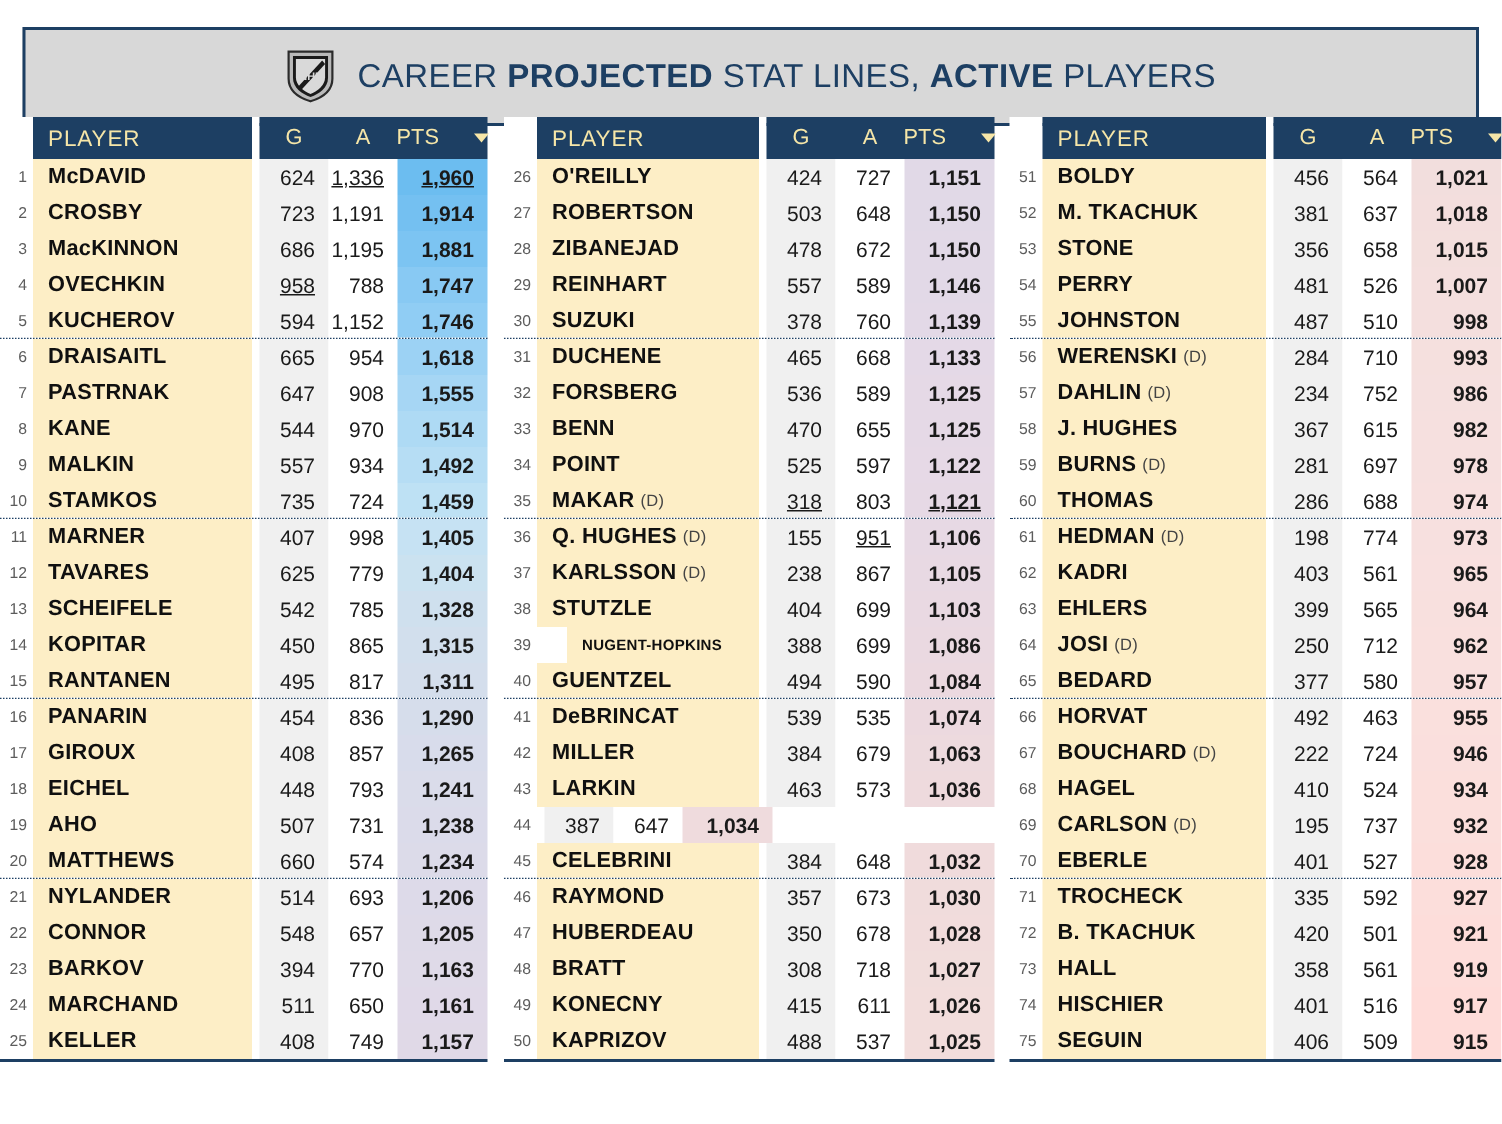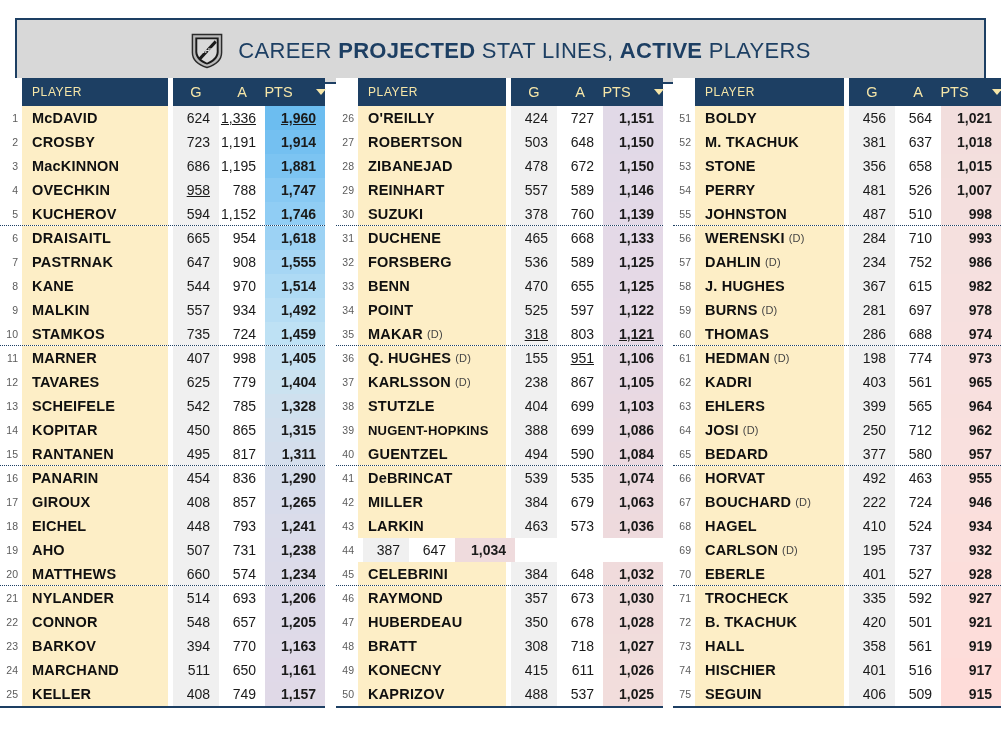--- a/index.html
+++ b/index.html
@@ -50,21 +50,21 @@
   .hdr-row {
     display: flex;
     height: 28px;
     align-items: stretch;
   }
   .hdr-spacer { width: 22px; background: #ffffff; }
   .hdr-player {
     flex: 1;
     background: #1d3f63;
     color: #f6e6a8;
-    font-size: 12px;
+    font-size: 15px;
     letter-spacing: 0.6px;
     display: flex; align-items: center;
     padding-left: 10px;
   }
   .hdr-gap { width: 5px; background: #ffffff; }
   .hdr-stats {
     width: 152px;
     background: #1d3f63;
     color: #f6e6a8;
     font-size: 14.5px;
@@ -102,21 +102,21 @@
     background: #fdeec6;
     color: #101010;
     font-weight: 700;
     font-size: 14.5px;
     letter-spacing: 0.2px;
     display: flex; align-items: center;
     padding-left: 10px;
     white-space: nowrap;
     overflow: hidden;
   }
-  .pname.small { font-size: 13px; }
+  .pname.small { font-size: 10px; margin-left: 20px; }
   .pos {
     font-weight: 400;
     font-size: 11px;
     color: #444;
     margin-left: 4px;
   }
   .gapcell { width: 5px; background: #ffffff; }
   .statcells { width: 152px; display: flex; }
   .cg, .ca, .cp {
     display: flex; align-items: center; justify-content: flex-end;

